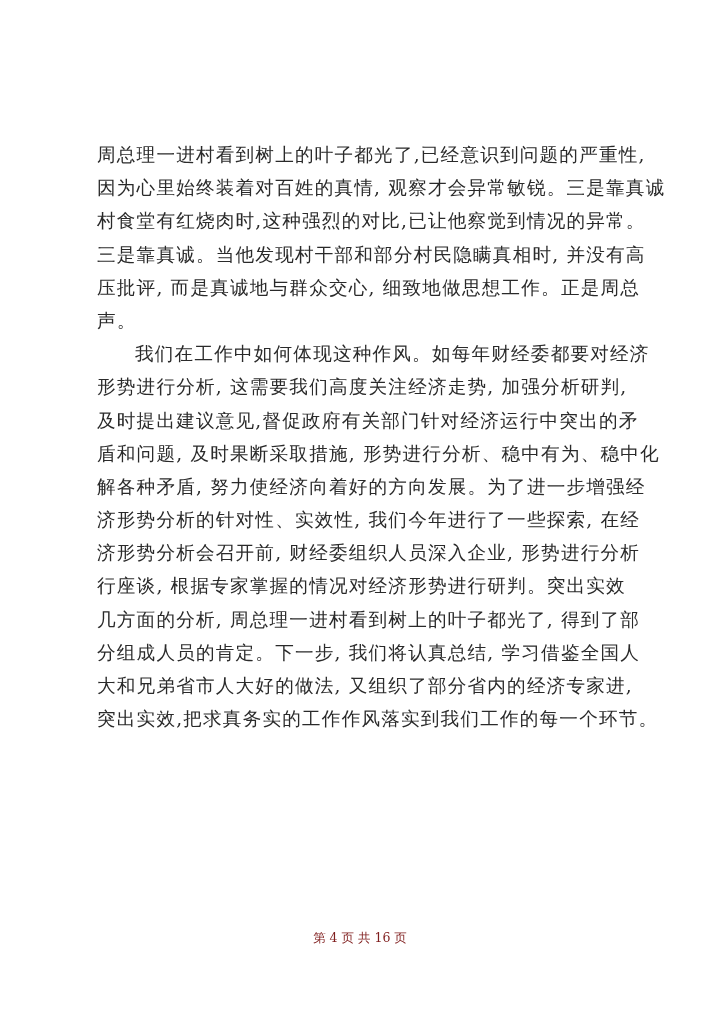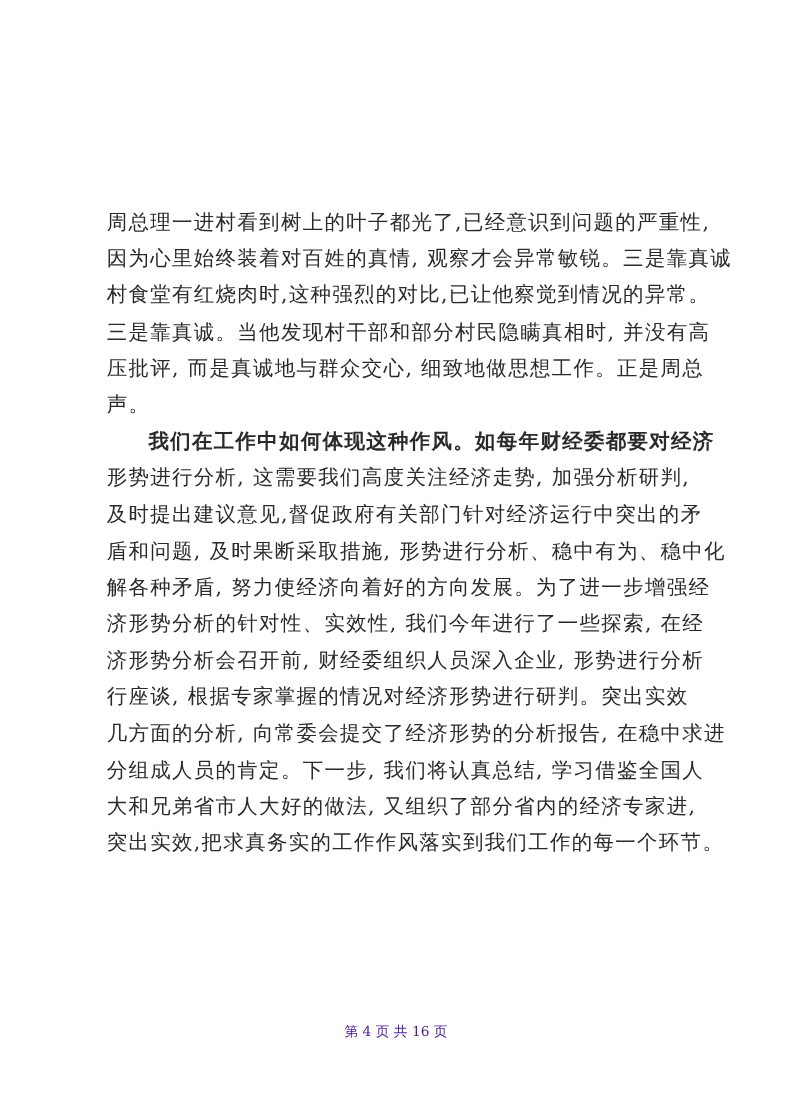--- a/index.html
+++ b/index.html
@@ -1,41 +1,41 @@
 <!DOCTYPE html>
 <html><head>
   <meta charset="utf-8">
   <style>
     html, body { margin: 0; padding: 0; background: #ffffff; }
     body { width: 720px; height: 1018px; position: relative; overflow: hidden;
            font-family: "DejaVu Serif", "Liberation Serif", serif; color: #222; }
-    .page { position: absolute; left: 97px; top: 138px; width: 560px; margin-top: 48px; }
+    .page { position: absolute; left: 97px; top: 138px; width: 560px; }
     .line { height: 33.2px; line-height: 33.2px; font-size: 18.6px; white-space: nowrap;
             letter-spacing: 1.2px; color: #2a2a2a; }
-    .indent { padding-left: 38px; font-weight: bold; }
+    .indent { padding-left: 38px; }
     .footer { position: absolute; top: 930px; left: 0; width: 720px; text-align: center;
-              font-size: 12.5px; color: #4c1d95; }
+              font-size: 12.5px; color: #7f1d1d; }
   </style>
 </head>
 <body>
 
 <div class="page">
   <div class="line">周总理一进村看到树上的叶子都光了,已经意识到问题的严重性,</div>
   <div class="line">因为心里始终装着对百姓的真情, 观察才会异常敏锐。三是靠真诚</div>
   <div class="line">村食堂有红烧肉时,这种强烈的对比,已让他察觉到情况的异常。</div>
   <div class="line">三是靠真诚。当他发现村干部和部分村民隐瞒真相时, 并没有高</div>
   <div class="line">压批评, 而是真诚地与群众交心, 细致地做思想工作。正是周总</div>
   <div class="line">声。</div>
   <div class="line indent">我们在工作中如何体现这种作风。如每年财经委都要对经济</div>
   <div class="line">形势进行分析, 这需要我们高度关注经济走势, 加强分析研判,</div>
   <div class="line">及时提出建议意见,督促政府有关部门针对经济运行中突出的矛</div>
   <div class="line">盾和问题, 及时果断采取措施, 形势进行分析、稳中有为、稳中化</div>
   <div class="line">解各种矛盾, 努力使经济向着好的方向发展。为了进一步增强经</div>
   <div class="line">济形势分析的针对性、实效性, 我们今年进行了一些探索, 在经</div>
   <div class="line">济形势分析会召开前, 财经委组织人员深入企业, 形势进行分析</div>
   <div class="line">行座谈, 根据专家掌握的情况对经济形势进行研判。突出实效</div>
-  <div class="line">几方面的分析, 向常委会提交了经济形势的分析报告, 在稳中求进</div>
+  <div class="line">几方面的分析, 周总理一进村看到树上的叶子都光了, 得到了部</div>
   <div class="line">分组成人员的肯定。下一步, 我们将认真总结, 学习借鉴全国人</div>
   <div class="line">大和兄弟省市人大好的做法, 又组织了部分省内的经济专家进,</div>
   <div class="line">突出实效,把求真务实的工作作风落实到我们工作的每一个环节。</div>
 </div>
 
 <div class="footer">第 4 页  共 16 页</div>
 
 </body></html>

